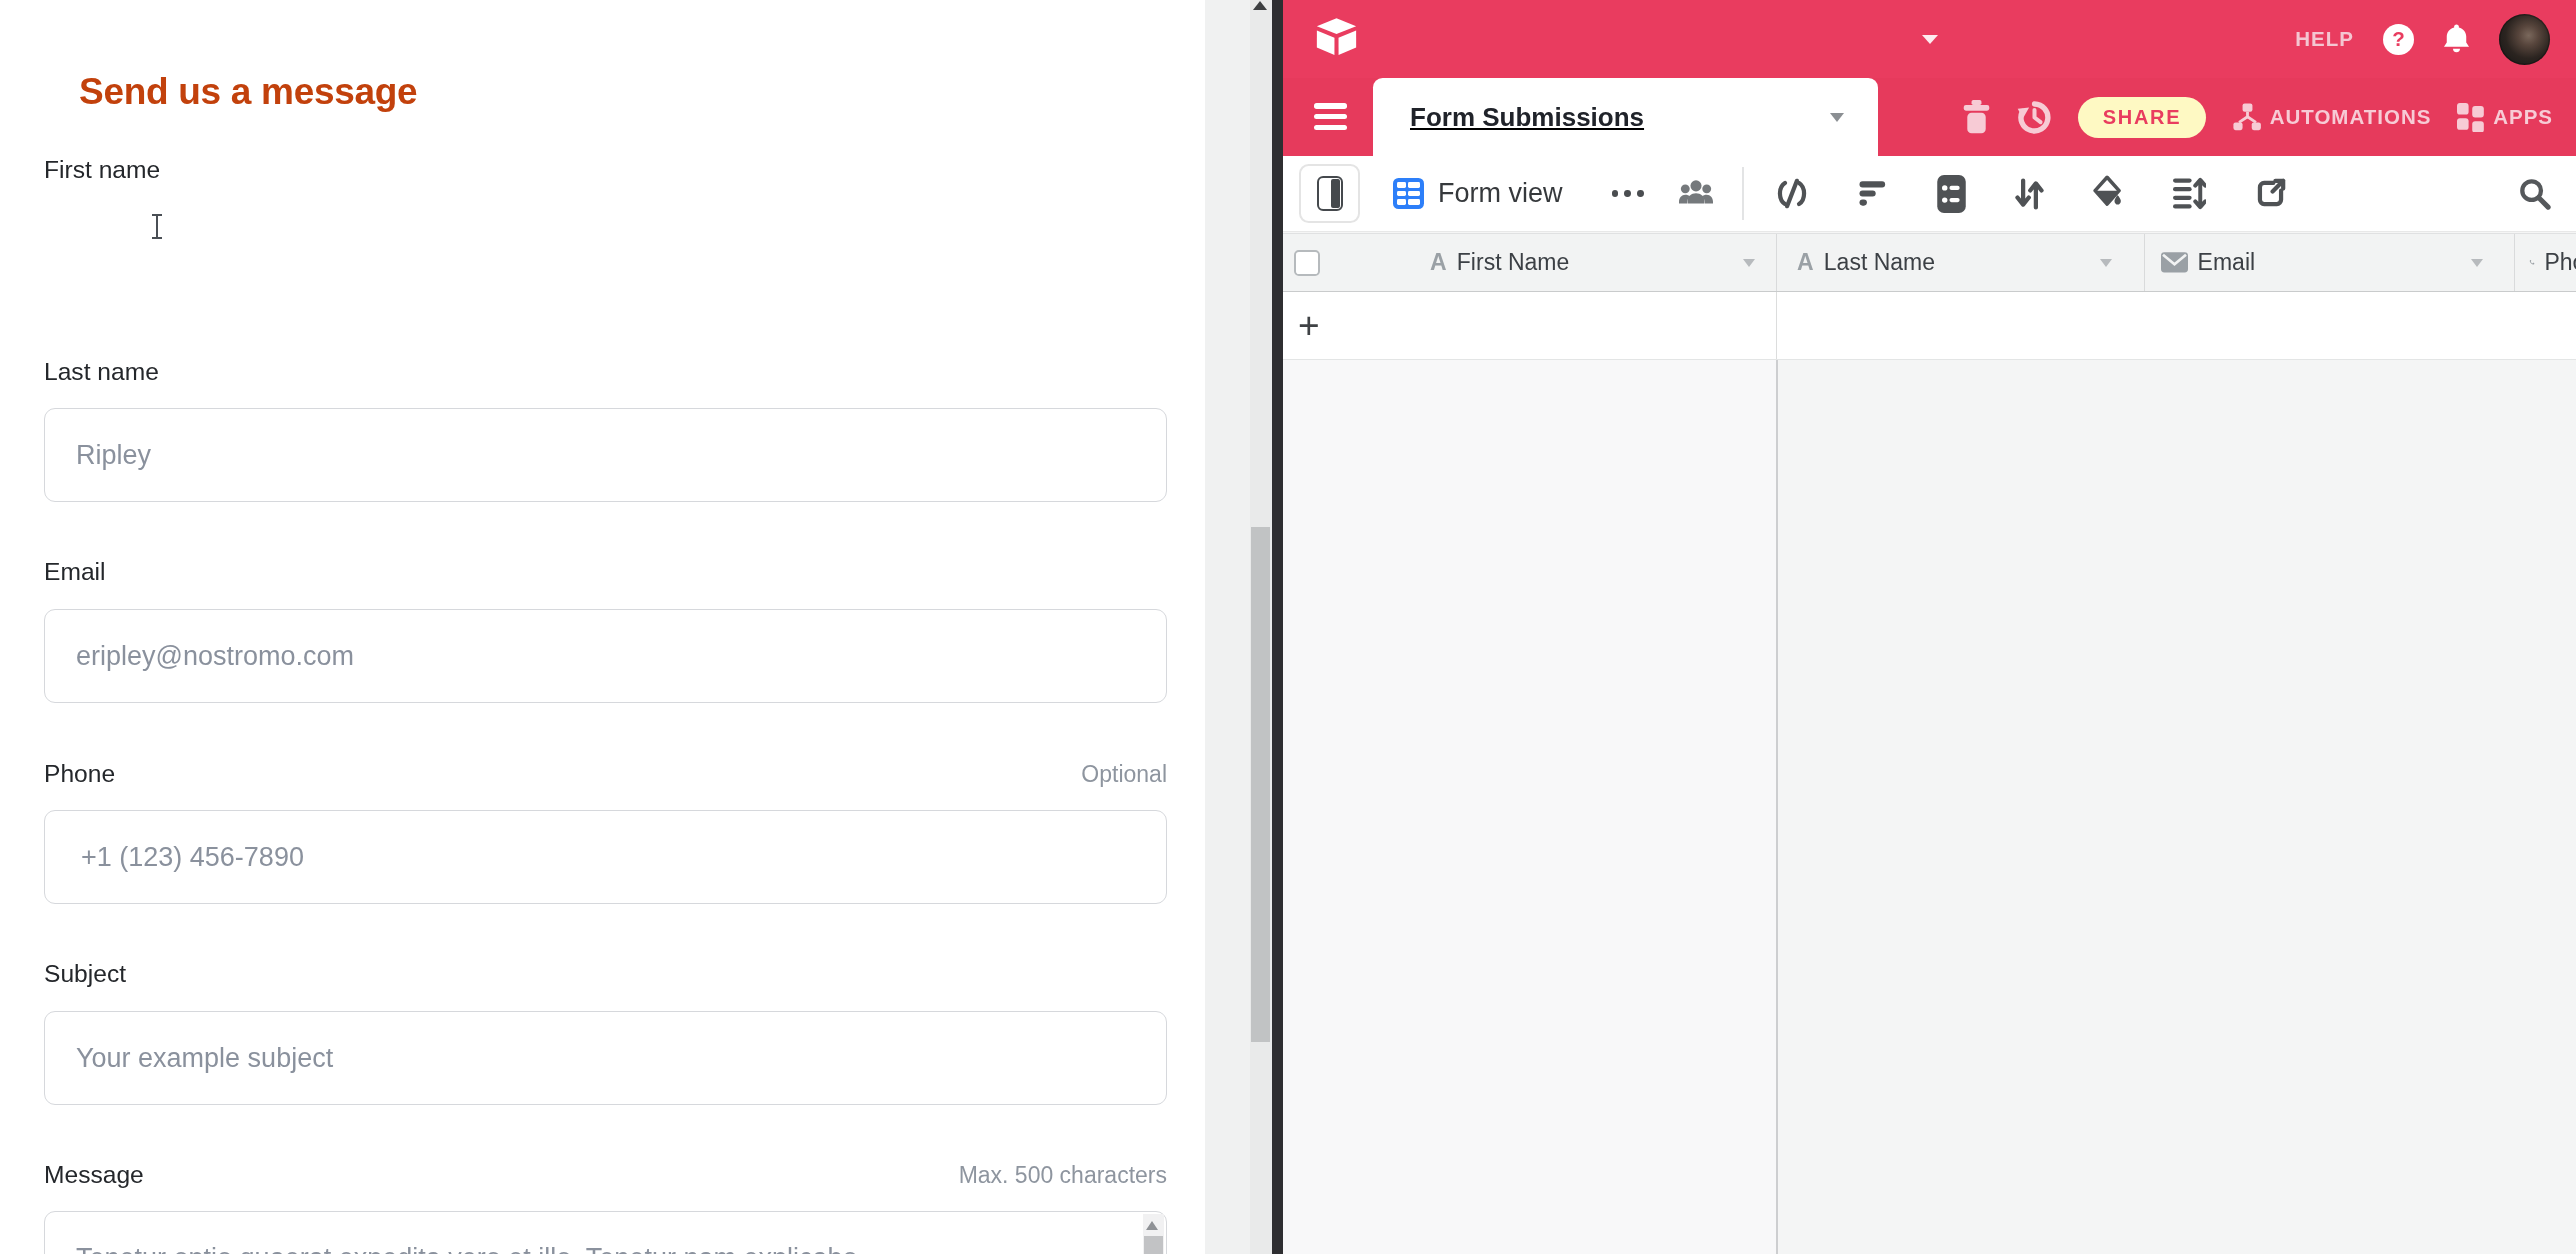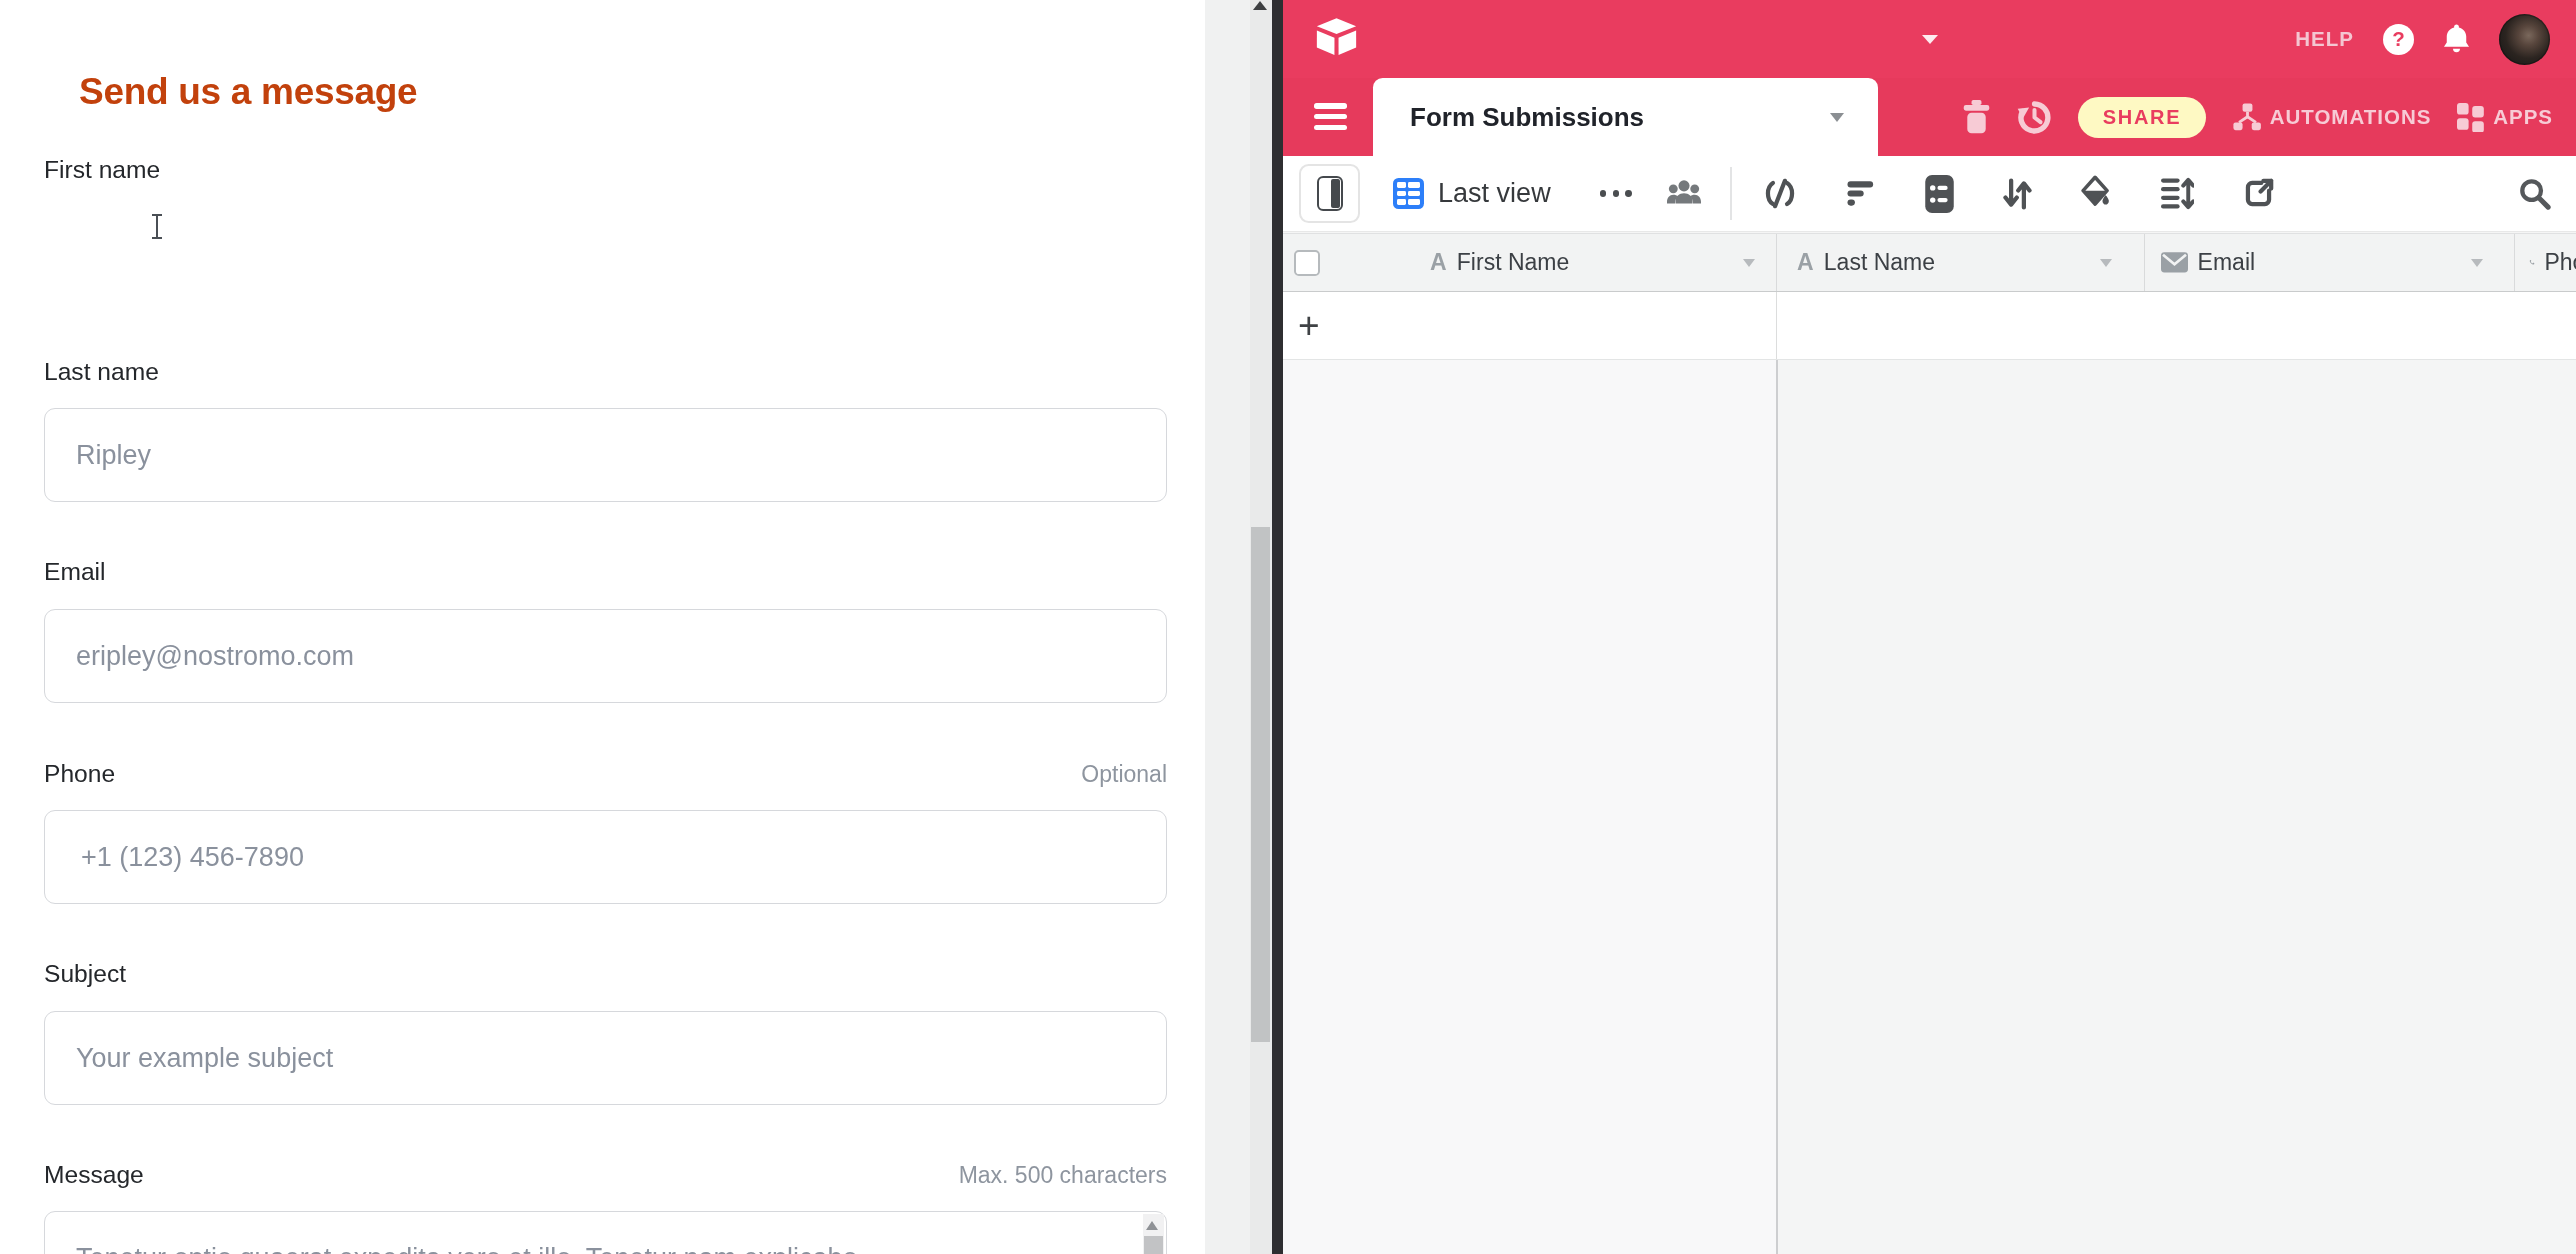--- a/index.html
+++ b/index.html
@@ -41,21 +41,21 @@
   .at-title{font-size:29px;font-weight:600;color:#fff;letter-spacing:0.1px;}
   .caret-w{width:0;height:0;border-left:8.2px solid transparent;border-right:8.2px solid transparent;border-top:9.6px solid rgba(255,255,255,0.9);}
   .at-header-right{position:absolute;right:26px;top:0;height:78px;display:flex;align-items:center;gap:29px;}
   .help-label{font-size:20.5px;font-weight:700;color:#f4c6d1;letter-spacing:1px;}
   .help-circle{width:31px;height:31px;border-radius:50%;background:#fff;color:#e93c5f;display:flex;align-items:center;justify-content:center;font-size:20.5px;font-weight:700;}
   .avatar{width:51px;height:51px;border-radius:50%;background:radial-gradient(circle at 58% 42%, #7a685c 0%, #57453c 24%, #2b2420 55%, #141414 100%);box-shadow:inset 0 0 0 1.4px rgba(0,0,0,0.25);}
 
   .at-tabbar{position:absolute;left:0;top:78px;width:100%;height:78px;background:#e63a5c;}
   .hamburger{position:absolute;left:31px;top:25px;width:33px;height:27px;display:flex;flex-direction:column;justify-content:space-between;}
   .hamburger div{height:5.5px;background:#fff;border-radius:2.7px;}
-  .at-tab{position:absolute;left:90px;top:0;width:505px;height:78px;background:#fff;border-radius:9.6px 9.6px 0 0;display:flex;align-items:center;}
+  .at-tab{position:absolute;left:90px;top:0;width:505px;height:78px;background:#fff;border-radius:9.6px 9.6px 0 0;display:flex;align-items:center;text-decoration:underline;}
   .at-tab-label{margin-left:37px;font-size:26px;font-weight:600;color:#20232a;}
   .caret-g{margin-left:auto;margin-right:34px;width:0;height:0;border-left:7.5px solid transparent;border-right:7.5px solid transparent;border-top:9px solid #8b8f93;}
   .tabbar-right{position:absolute;right:23px;top:0;height:78px;display:flex;align-items:center;gap:26px;}
   .share-pill{height:41px;padding:0 24.6px;border-radius:22px;background:#fef9c3;display:flex;align-items:center;font-size:20px;font-weight:700;letter-spacing:1.7px;color:#e93c5f;}
   .pinklabel{font-size:20.5px;font-weight:700;letter-spacing:1px;color:#f7cbd5;}
   .icon-text{display:flex;align-items:center;gap:6.8px;}
 
   .at-toolbar{position:absolute;left:0;top:156px;width:100%;height:76px;background:#fff;border-bottom:0.7px solid #e8e8e8;display:flex;align-items:center;box-sizing:border-box;}
   .sb-toggle{margin-left:16.4px;width:61px;height:59px;border:2px solid #e4e4e4;border-radius:9.6px;background:#fff;display:flex;align-items:center;justify-content:center;box-sizing:border-box;}
   .sb-glyph{position:relative;width:26px;height:35px;border:2.7px solid #45494d;border-radius:6.1px;box-sizing:border-box;}
@@ -213,21 +213,21 @@
           </div>
       </div>
       <div class="gv-icon">
         <div></div>
           <div></div>
           <div></div>
           <div></div>
           <div></div>
           <div></div>
       </div>
-      <span class="gv-label">Last view</span>
+      <span class="gv-label">Form view</span>
       <div class="dots">
           <div></div>
           <div></div>
           <div></div>
         </div>
       <div class="tb-icon" style="margin-left:35px;">
         <svg width="34" height="30" viewBox="0 0 46 40" fill="#75797c">
           <circle cx="23" cy="9" r="7.5"></circle>
           <circle cx="8.5" cy="13" r="6"></circle>
           <circle cx="37.5" cy="13" r="6"></circle>

